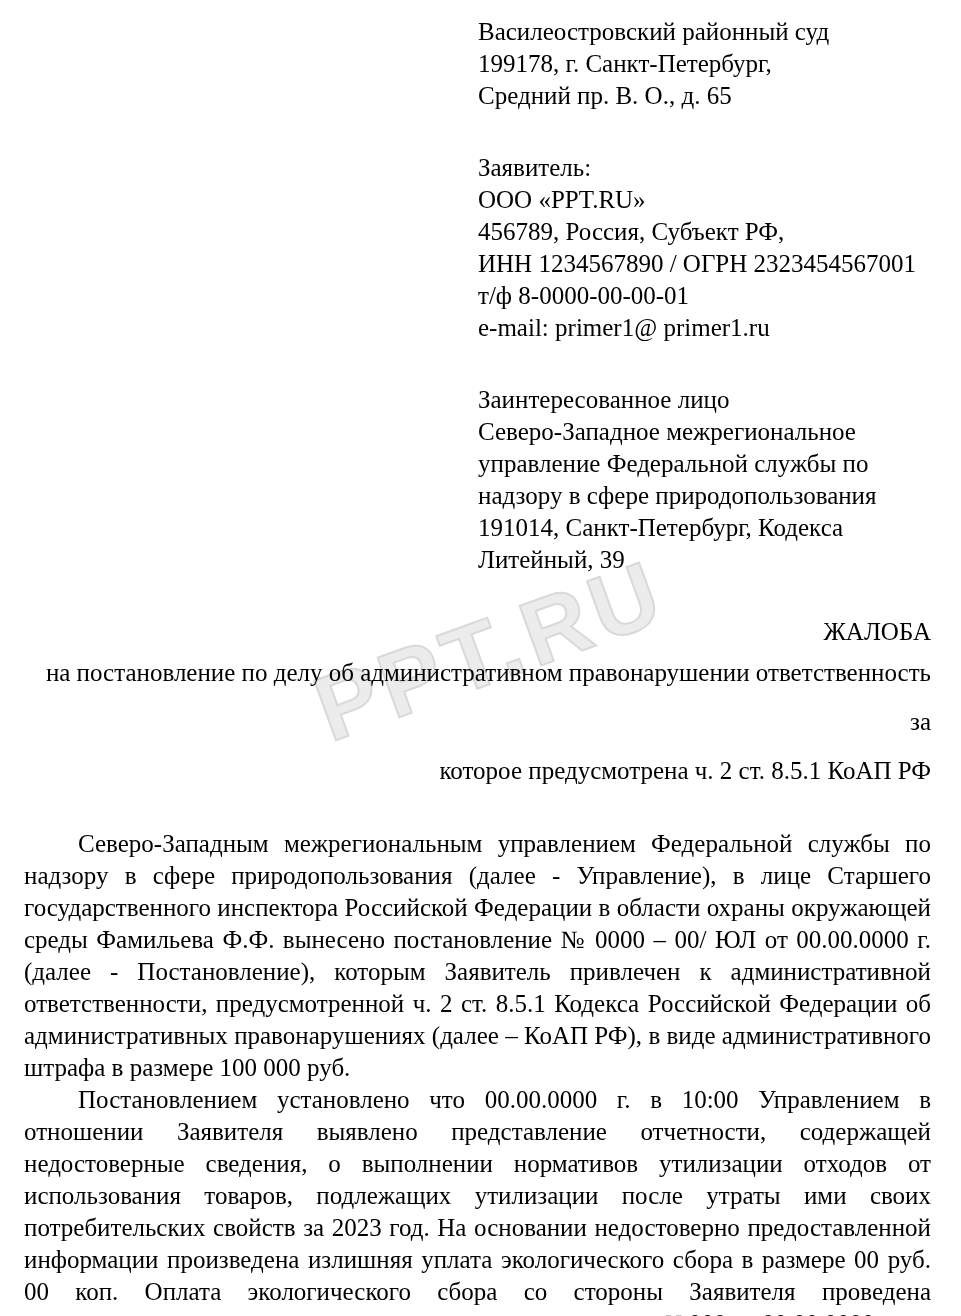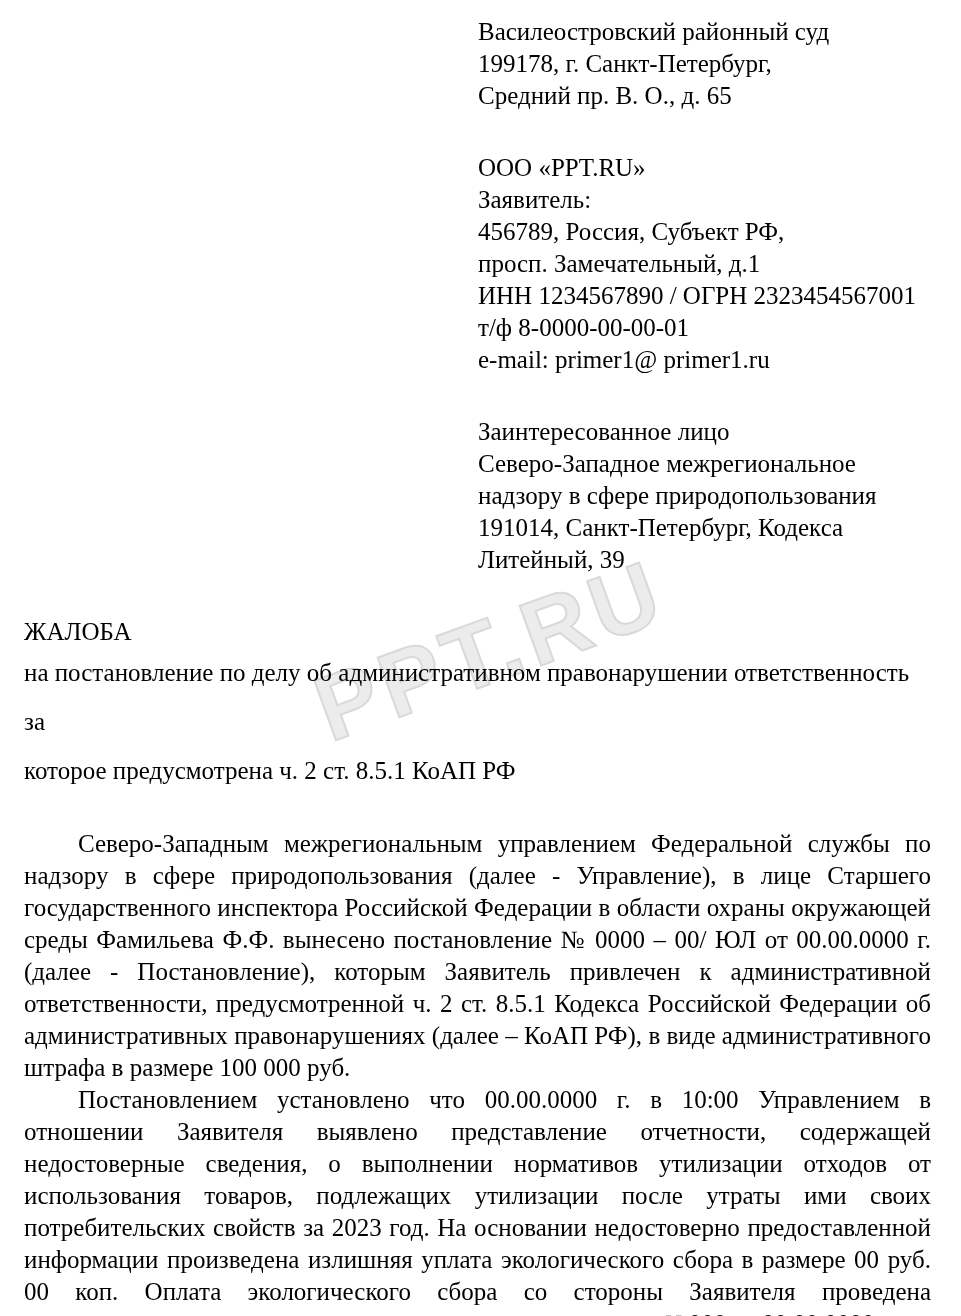--- a/index.html
+++ b/index.html
@@ -31,21 +31,21 @@
   }
   .content {
     position: relative;
     z-index: 1;
     padding: 16px 30px 0 24px;
   }
   .header-block { margin-left: 454px; }
   .header-block .line { white-space: nowrap; }
   .gap-block { margin-top: 40px; }
   .bold { font-weight: normal; }
-  .title-block { text-align: left; margin-top: 40px; }
+  .title-block { text-align: right; margin-top: 40px; }
   .title-line { line-height: 32px; }
   .subtitle-lines { line-height: 49px; }
   .body-text { margin-top: 33px; }
   .body-text p {
     margin: 0;
     text-align: justify;
     text-indent: 54px;
   }
 </style>
 </head>
@@ -55,32 +55,32 @@
 
 <div class="content">
 
   <div class="header-block">
     <div class="line bold">Василеостровский районный суд</div>
     <div class="line">199178, г. Санкт-Петербург,</div>
     <div class="line">Средний пр. В. О., д. 65</div>
   </div>
 
   <div class="header-block gap-block">
+    <div class="line bold">Заявитель:</div>
     <div class="line">ООО «PPT.RU»</div>
-    <div class="line bold">Заявитель:</div>
     <div class="line">456789, Россия, Субъект РФ,</div>
-    <div class="line">просп. Замечательный, д.1</div>
     <div class="line">ИНН 1234567890 / ОГРН 2323454567001</div>
     <div class="line">т/ф 8-0000-00-00-01</div>
     <div class="line">e-mail: primer1@ primer1.ru</div>
   </div>
 
   <div class="header-block gap-block">
     <div class="line bold">Заинтересованное лицо</div>
     <div class="line">Северо-Западное межрегиональное</div>
+    <div class="line">управление Федеральной службы по</div>
     <div class="line">надзору в сфере природопользования</div>
     <div class="line">191014, Санкт-Петербург, Кодекса</div>
     <div class="line">Литейный, 39</div>
   </div>
 
   <div class="title-block">
     <div class="title-line">ЖАЛОБА</div>
     <div class="subtitle-lines">
       <div>на постановление по делу об административном правонарушении ответственность за</div>
       <div>которое предусмотрена ч. 2 ст. 8.5.1 КоАП РФ</div>

